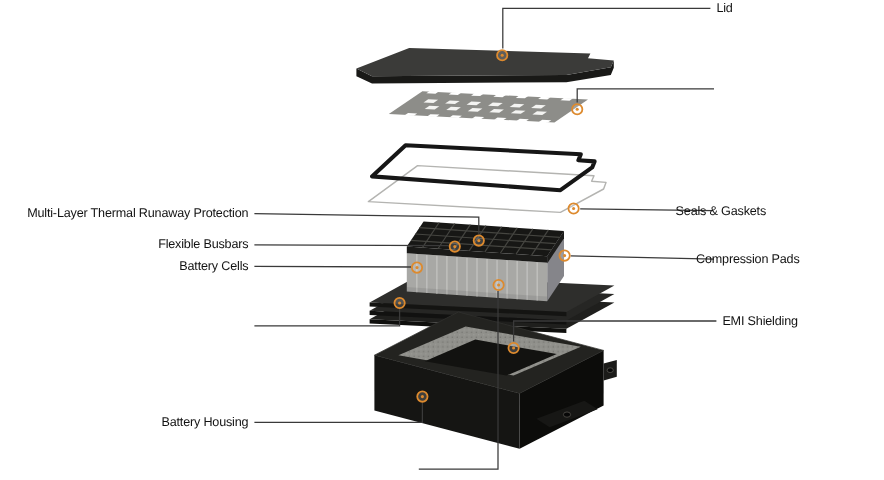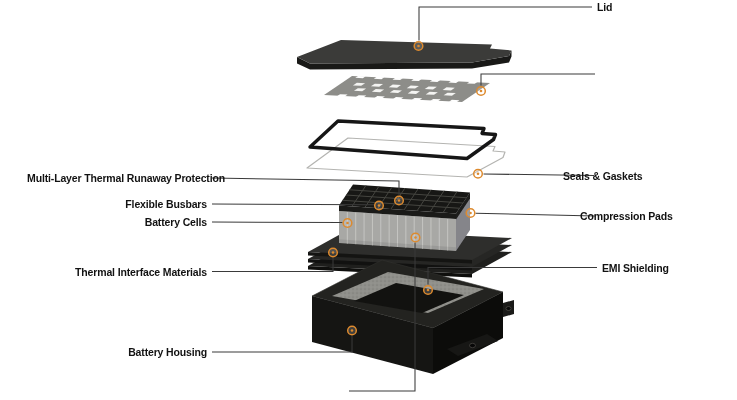--- a/index.html
+++ b/index.html
@@ -1,19 +1,19 @@
 <!DOCTYPE html>
 <html><head>
 <meta charset="utf-8">
 <style>
   html,body{margin:0;padding:0;background:#ffffff;}
   .stage{position:relative;width:737px;height:400px;background:#ffffff;overflow:hidden;
          font-family:"Liberation Sans", sans-serif;}
   .stage svg{position:absolute;left:0;top:0;}
-  .lbl{position:absolute;font-size:10.5px;font-weight:700;color:#121212;
+  .lbl{position:absolute;font-size:10.5px;font-weight:400;color:#121212;
        letter-spacing:-0.15px;white-space:nowrap;transform:translateY(-50%);text-align:right;}
   .leader{fill:none;stroke:#3a3a3a;stroke-width:1.05;}
   .marker-ring{fill:rgba(255,255,255,0.18);stroke:#dd8a2e;stroke-width:1.5;}
   .marker-dot{fill:#dd8a2e;}
   .seal-line{fill:none;stroke:#161616;stroke-width:3.4;stroke-linejoin:round;}
   .gasket-line{fill:none;stroke:#b4b4b1;stroke-width:1.2;stroke-linejoin:round;}
   .stripe{stroke:#c8c8c5;stroke-width:1;vector-effect:non-scaling-stroke;opacity:.9;}
   .grid{stroke:#454540;stroke-width:1;vector-effect:non-scaling-stroke;}
 </style>
 </head>
@@ -185,24 +185,23 @@
     <g>
       <circle class="marker-ring" cx="352" cy="330.5" r="4.3"></circle>
         <circle class="marker-dot" cx="352" cy="330.5" r="1.3"></circle>
     </g>
     <g>
       <circle class="marker-ring" cx="415.5" cy="237.5" r="4.3"></circle>
         <circle class="marker-dot" cx="415.5" cy="237.5" r="1.3"></circle>
     </g>
   </svg>
 
-  <div class="lbl" style="right:512px; top:178px;">Multi-Layer Thermal Runaway Protection</div>
+  <div class="lbl" style="right:530px; top:178px;">Multi-Layer Thermal Runaway Protection</div>
   <div class="lbl" style="right:530px; top:204px;">Flexible Busbars</div>
   <div class="lbl" style="right:530px; top:222px;">Battery Cells</div>
-  <div class="lbl" style="right:530px; top:271.5px;">Thermal Interface Materials</div>
   <div class="lbl" style="right:530px; top:352px;margin-left:44px;">Battery Housing</div>
 
   <div class="lbl" style="left:597px; top:7px;">Lid</div>
   <div class="lbl" style="left:563px; top:175.5px;">Seals &amp; Gaskets</div>
   <div class="lbl" style="left:580px; top:216px;">Compression Pads</div>
   <div class="lbl" style="left:602px; top:267.5px;">EMI Shielding</div>
 
 </div>
 
 </body></html>

